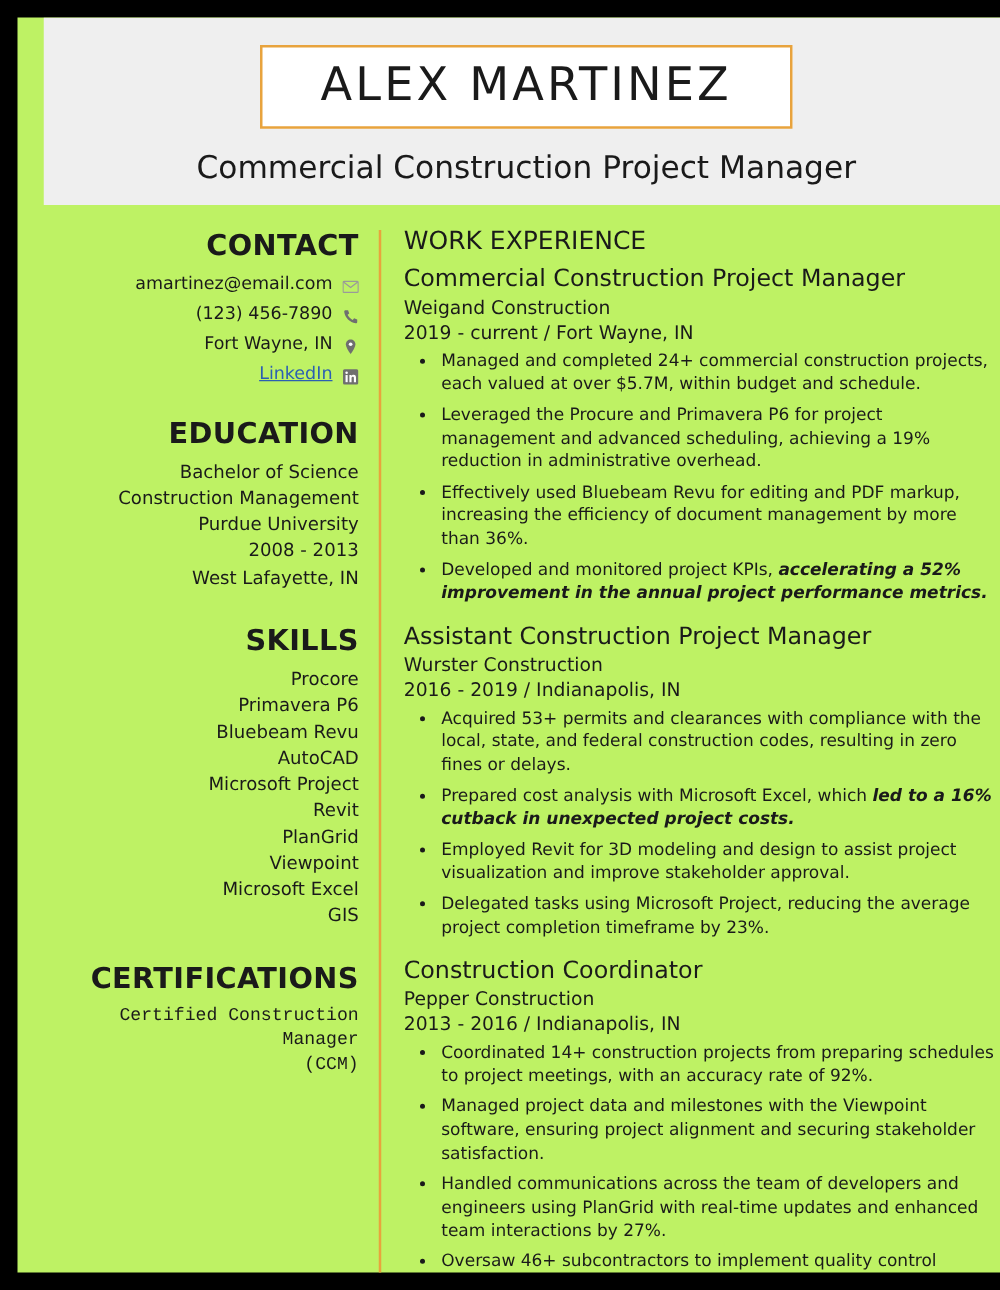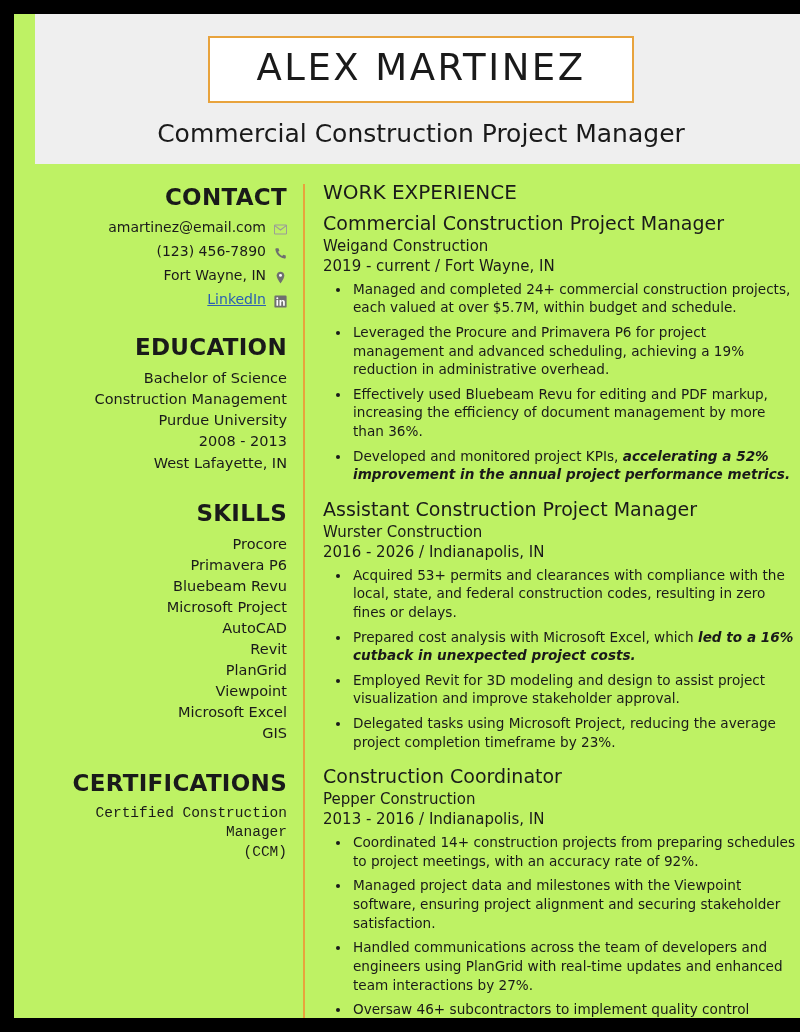--- a/index.html
+++ b/index.html
@@ -215,22 +215,22 @@
         <div class="edu-line">Purdue University</div>
         <div class="edu-line">2008 - 2013</div>
         <div class="edu-line">West Lafayette, IN</div>
       </div>
 
       <div class="sec-title-left spaced">SKILLS</div>
       <div>
         <div class="skill-line">Procore</div>
         <div class="skill-line">Primavera P6</div>
         <div class="skill-line">Bluebeam Revu</div>
+        <div class="skill-line">AutoCAD</div>
         <div class="skill-line">Microsoft Project</div>
-        <div class="skill-line">AutoCAD</div>
         <div class="skill-line">Revit</div>
         <div class="skill-line">PlanGrid</div>
         <div class="skill-line">Viewpoint</div>
         <div class="skill-line">Microsoft Excel</div>
         <div class="skill-line">GIS</div>
       </div>
 
       <div class="sec-title-left spaced">CERTIFICATIONS</div>
       <div>
         <div class="cert-line">Certified Construction Manager</div>
@@ -251,21 +251,21 @@
           <li><span>Managed and completed 24+ commercial construction projects, each valued at over $5.7M, within budget and schedule.</span><b></b></li>
           <li><span>Leveraged the Procure and Primavera P6 for project management and advanced scheduling, achieving a 19% reduction in administrative overhead.</span><b></b></li>
           <li><span>Effectively used Bluebeam Revu for editing and PDF markup, increasing the efficiency of document management by more than 36%.</span><b></b></li>
           <li><span>Developed and monitored project KPIs, </span><b>accelerating a 52% improvement in the annual project performance metrics.</b></li>
         </ul>
       </div>
 
       <div class="job">
         <div class="job-title">Assistant Construction Project Manager</div>
         <div class="job-company">Wurster Construction</div>
-        <div class="job-meta">2016 - 2026  /  Indianapolis, IN</div>
+        <div class="job-meta">2016 - 2019  /  Indianapolis, IN</div>
         <ul class="bullets">
           <li><span>Acquired 53+ permits and clearances with compliance with the local, state, and federal construction codes, resulting in zero fines or delays.</span><b></b></li>
           <li><span>Prepared cost analysis with Microsoft Excel, which </span><b>led to a 16% cutback in unexpected project costs.</b></li>
           <li><span>Employed Revit for 3D modeling and design to assist project visualization and improve stakeholder approval.</span><b></b></li>
           <li><span>Delegated tasks using Microsoft Project, reducing the average project completion timeframe by 23%.</span><b></b></li>
         </ul>
       </div>
 
       <div class="job">
         <div class="job-title">Construction Coordinator</div>

